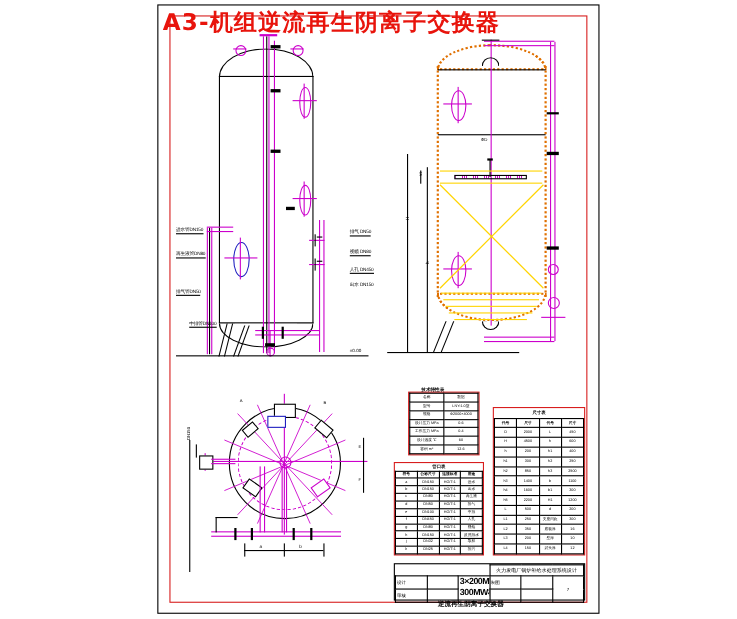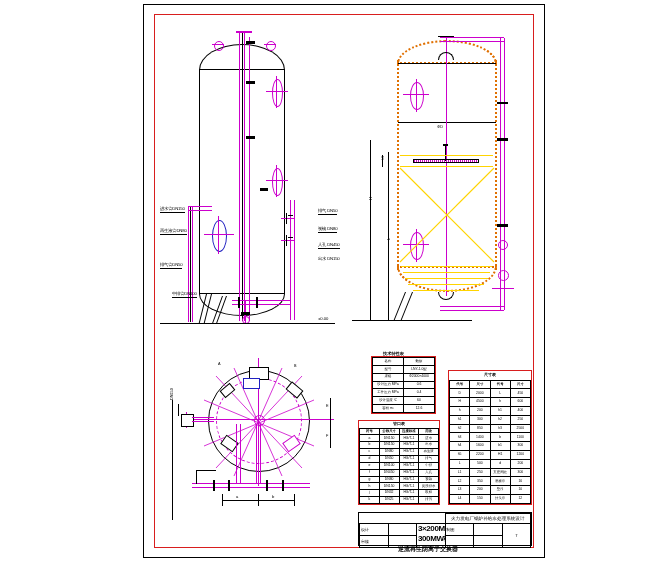--- a/index.html
+++ b/index.html
@@ -80,20 +80,21 @@
   .circle{position:absolute;border:1.1px solid #000;border-radius:50%;}
 </style>
 </head>
 <body>
 
 <div id="stage">
 
   <div class="sheet-black"></div>
   <div class="sheet-red"></div>
 
+  <div class="title">A3-机组逆流再生阴离子交换器</div>
 
   <div>
 
     <div class="dome" style="left:199px;top:44px;width:86px;height:26px;"></div>
 
     <div class="vessel-shell" style="left:199px;top:69px;width:86px;height:225px;border-top:none;"></div>
 
     <div class="ln" style="left:199px;top:69px;width:86px;height:1px;"></div>
 
     <div class="dome" style="left:199px;top:294px;width:86px;height:22px;transform:rotate(180deg);"></div>

